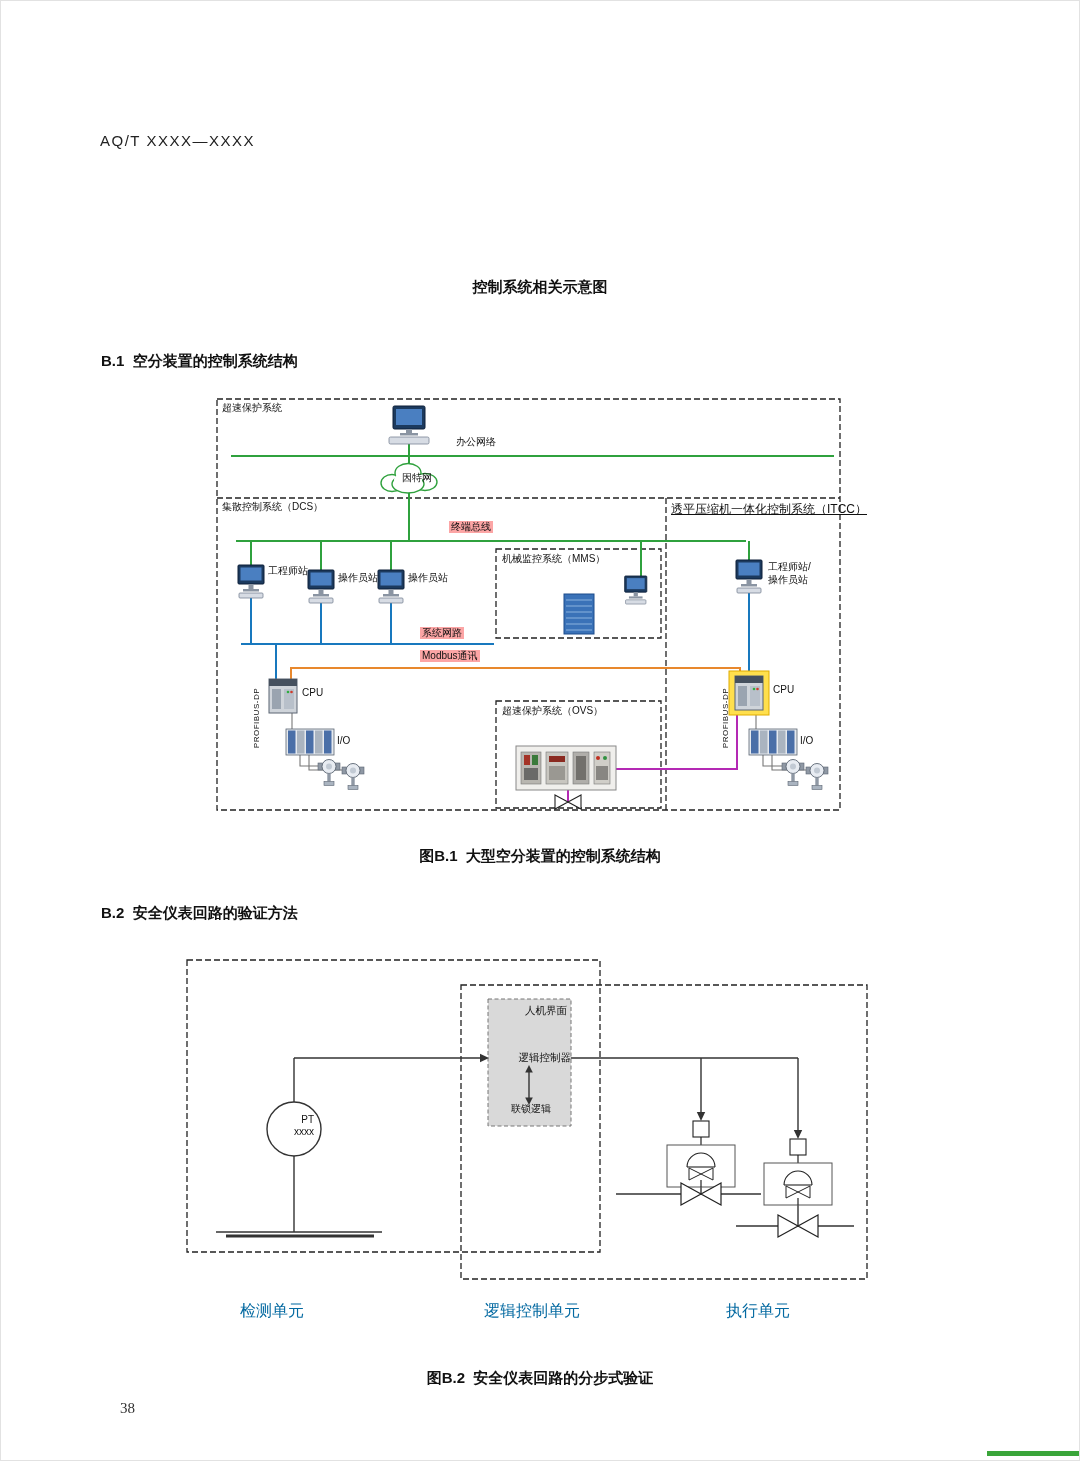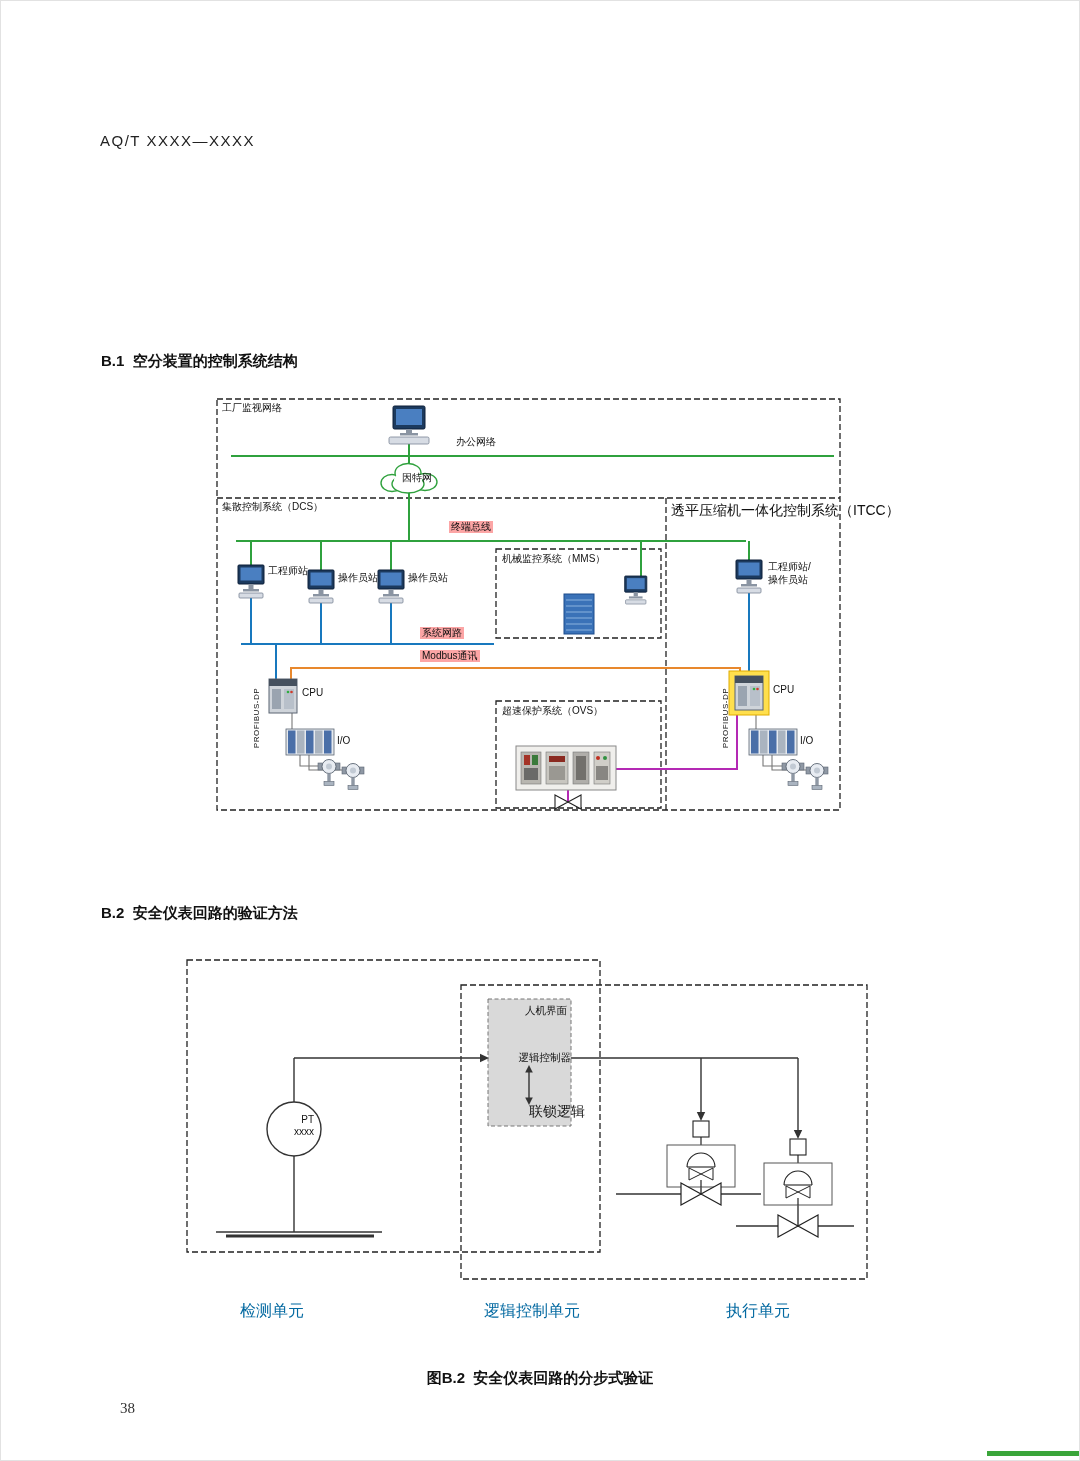--- a/index.html
+++ b/index.html
@@ -16,35 +16,36 @@
   .title-3 { font-size:15px; font-weight:bold; margin-top:11px; }
   .sec-heading { position:absolute; left:100px; font-size:15px; font-weight:bold; white-space:pre; }
   .caption { position:absolute; left:0; width:100%; text-align:center; font-size:15px; font-weight:bold; white-space:pre; }
   .fig { position:absolute; }
   #fig1 { left:215px; top:397px; width:625px; height:413px; }
   #fig2 { left:185px; top:958px; width:683px; height:322px; }
   .fig svg { position:absolute; left:0; top:0; }
   .lbl { position:absolute; font-size:10px; line-height:1.2; white-space:nowrap; color:#111; }
   .lbl.bg { background:#fca5a5; padding:0 2px; }
   .lbl.c { text-align:right; }
-  .lbl.sm { font-size:14px; }
+  .lbl.sm { font-size:12px;text-decoration:underline; }
   .vlbl { position:absolute; writing-mode:vertical-rl; transform:rotate(180deg); font-size:8px; letter-spacing:0.5px; color:#111; }
   .unit-label { position:absolute; font-size:16px; text-align:center; color:#0369a1; }
   .page-number { position:absolute; left:119px; top:1399px; font-family:"Liberation Serif",serif; font-size:15px; color:#333; }
   .green-mark { position:absolute; left:986px; top:1450px; width:94px; height:5px; background:#3aa53a; }
   .dash { fill:none; stroke:#222; stroke-width:1.3; stroke-dasharray:6 3; }
 </style>
 </head>
 <body>
 
 <div class="page">
 
   <div class="header-code">AQ/T XXXX—XXXX</div>
 
   <div class="title-block">
+    <div class="title-3">控制系统相关示意图</div>
   </div>
 
   <div class="sec-heading" style="top:351px">B.1  空分装置的控制系统结构</div>
 
   <div class="fig" id="fig1">
     <svg width="625" height="413" viewBox="0 0 625 413">
       <defs>
         <g id="ws">
           <rect x="2" y="0" width="26" height="19" rx="1" fill="#1c3a5e" stroke="#0c1f38" stroke-width="1"></rect>
           <rect x="4.5" y="2.5" width="21" height="13" fill="#4a7fc1"></rect>
@@ -187,21 +188,21 @@
         <rect x="57" y="6" width="16" height="32" fill="#b0aeaa" stroke="#777" stroke-width="0.6"></rect>
         <rect x="60" y="10" width="10" height="24" fill="#72706c"></rect>
         <rect x="78" y="6" width="16" height="32" fill="#d0cec8" stroke="#777" stroke-width="0.6"></rect>
         <circle cx="82" cy="12" r="2" fill="#c03020"></circle>
         <circle cx="89" cy="12" r="2" fill="#309040"></circle>
         <rect x="80" y="20" width="12" height="14" fill="#888682"></rect>
       </g>
       <use href="#valve" transform="translate(339,397)"></use>
     </svg>
 
-    <div class="lbl" style="left:6px;top:4px">工厂监视网络</div>
+    <div class="lbl" style="left:6px;top:4px">超速保护系统</div>
     <div class="lbl" style="left:240px;top:38px">办公网络</div>
     <div class="lbl c" style="left:170px;top:74px;width:46px">因特网</div>
     <div class="lbl" style="left:6px;top:103px">集散控制系统（DCS）</div>
     <div class="lbl sm" style="left:455px;top:104px">透平压缩机一体化控制系统（ITCC）</div>
     <div class="lbl bg" style="left:233px;top:123px">终端总线</div>
     <div class="lbl" style="left:52px;top:167px">工程师站</div>
     <div class="lbl" style="left:122px;top:174px">操作员站</div>
     <div class="lbl" style="left:192px;top:174px">操作员站</div>
     <div class="lbl" style="left:286px;top:155px">机械监控系统（MMS）</div>
     <div class="lbl" style="left:552px;top:163px">工程师站/</div>
@@ -210,20 +211,21 @@
     <div class="lbl bg" style="left:204px;top:252px">Modbus通讯</div>
     <div class="lbl" style="left:86px;top:289px">CPU</div>
     <div class="lbl" style="left:557px;top:286px">CPU</div>
     <div class="vlbl" style="left:36px;top:290px">PROFIBUS-DP</div>
     <div class="vlbl" style="left:505px;top:290px">PROFIBUS-DP</div>
     <div class="lbl" style="left:121px;top:337px">I/O</div>
     <div class="lbl" style="left:584px;top:337px">I/O</div>
     <div class="lbl" style="left:286px;top:307px">超速保护系统（OVS）</div>
   </div>
 
+  <div class="caption" style="top:846px">图B.1  大型空分装置的控制系统结构</div>
 
   <div class="sec-heading" style="top:903px">B.2  安全仪表回路的验证方法</div>
 
   <div class="fig" id="fig2">
     <svg width="683" height="322" viewBox="0 0 683 322">
       <rect x="1" y="1" width="413" height="292" class="dash"></rect>
       <rect x="275" y="26" width="406" height="294" class="dash"></rect>
       <rect x="302" y="40" width="83" height="127" fill="#d9d9d9" stroke="#777" stroke-width="1" stroke-dasharray="4 2.5"></rect>
 
       <g stroke="#333" stroke-width="1.4" fill="none">
@@ -252,21 +254,21 @@
       </g>
 
       <use href="#act" transform="translate(515,162)"></use>
       <use href="#act" transform="translate(612,180)"></use>
       <use href="#bigvalve" transform="translate(515,235)"></use>
       <use href="#bigvalve" transform="translate(612,267)"></use>
     </svg>
 
     <div class="lbl c" style="left:306px;top:45px;width:75px;font-size:10.5px">人机界面</div>
     <div class="lbl c" style="left:302px;top:92px;width:83px;font-size:10.5px">逻辑控制器</div>
-    <div class="lbl c" style="left:324px;top:144px;width:75px;font-size:14px">联锁逻辑</div>
+    <div class="lbl c" style="left:290px;top:144px;width:75px;font-size:10px">联锁逻辑</div>
     <div class="lbl c" style="left:88px;top:155px;width:40px">PT</div>
     <div class="lbl c" style="left:88px;top:167px;width:40px">xxxx</div>
   </div>
 
   <div class="unit-label" style="left:231px;top:1300px;width:80px">检测单元</div>
   <div class="unit-label" style="left:471px;top:1300px;width:120px">逻辑控制单元</div>
   <div class="unit-label" style="left:717px;top:1300px;width:80px">执行单元</div>
 
   <div class="caption" style="top:1368px">图B.2  安全仪表回路的分步式验证</div>
 

